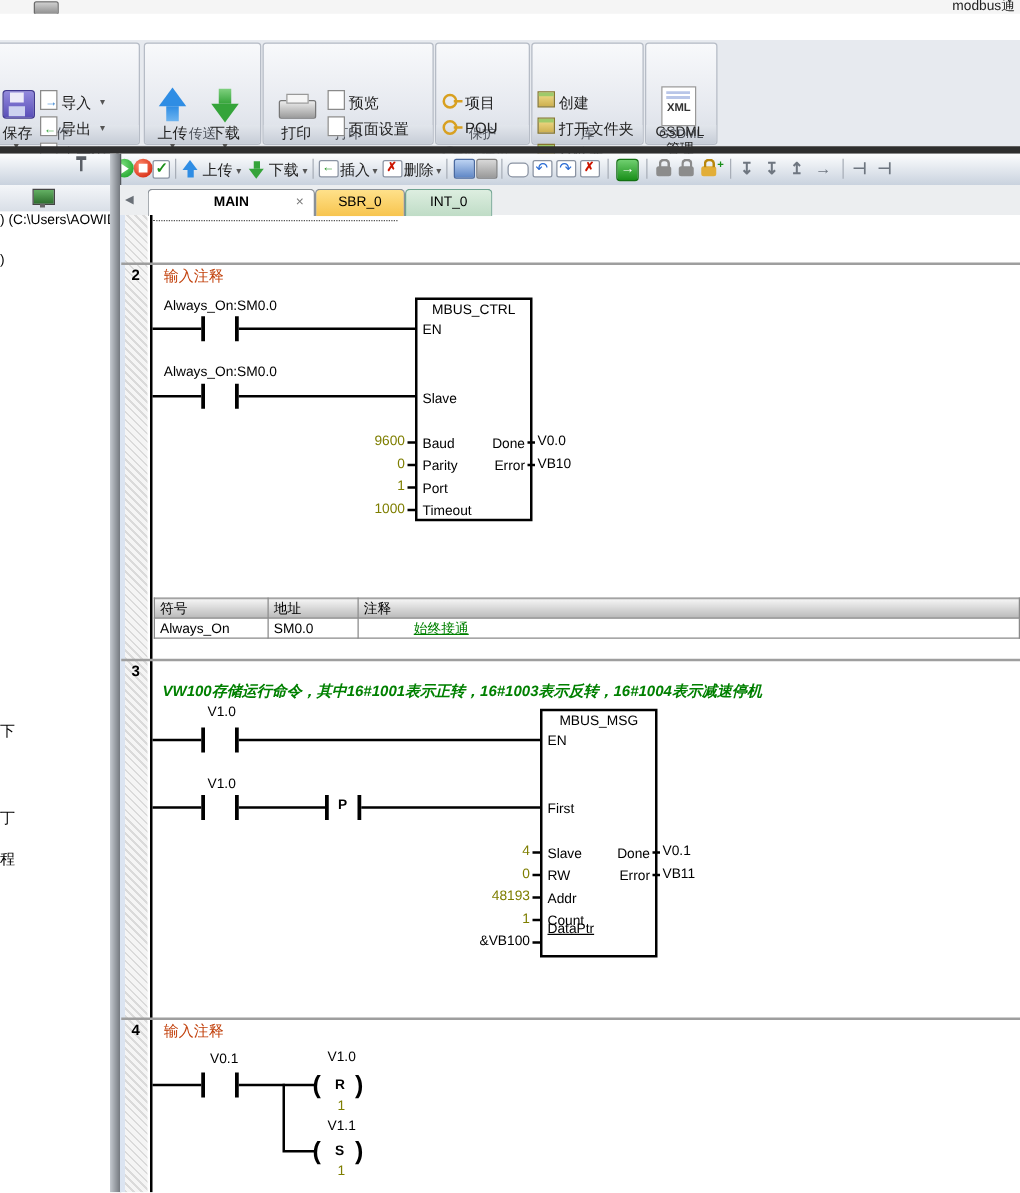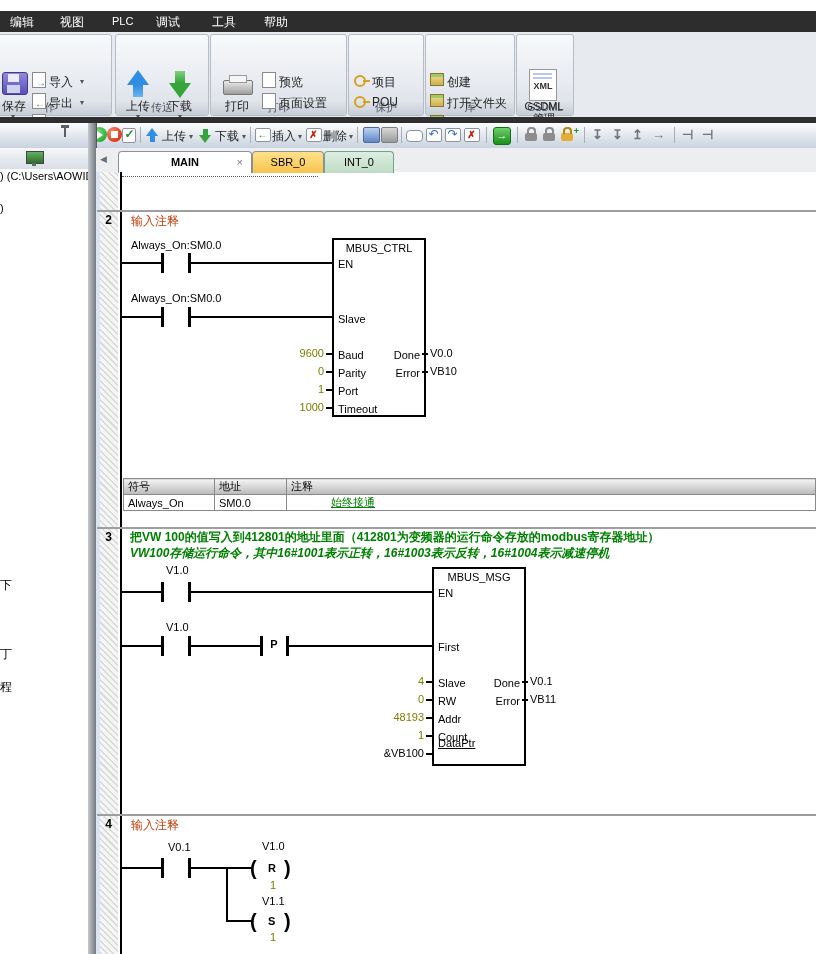--- a/index.html
+++ b/index.html
@@ -115,29 +115,25 @@
   .symtab{position:absolute;left:123px;top:478px;width:693px;border-collapse:collapse;table-layout:fixed;font-size:11px;}
   .symtab th{height:15px;font-weight:normal;text-align:left;padding:0 4px;border:1px solid #8a8a8a;
      background:linear-gradient(#f4f4f4,#b9b9b9);}
   .symtab td{height:15px;padding:0 4px;border:1px solid #8a8a8a;background:#fff;}
 </style>
 </head>
 <body>
 
 <div id="screen">
 
-
-  <div id="menubar">
-    <span class="mitem" style="left:10px;">编辑</span>
-    <span class="mitem" style="left:60px;">视图</span>
-    <span class="mitem" style="left:112px;font-size:11px;top:4px;">PLC</span>
-    <span class="mitem" style="left:156px;">调试</span>
-    <span class="mitem" style="left:212px;">工具</span>
-    <span class="mitem" style="left:264px;">帮助</span>
-  </div>
+  <div id="titlebar">
+    <div class="appico"></div>
+    <span class="ab" style="right:4px;top:-3px;font-size:11px;color:#222;">modbus通</span>
+  </div>
+
 
   <div id="ribbon">
 
     <div class="rgroup" style="left:-12px;width:122px;">
       <div class="rglabel">作</div>
     </div>
     <div class="floppy" style="left:2px;top:40px;"></div>
     <span class="rbig" style="left:0px;top:66px;width:28px;">保存</span>
     <span class="dd" style="left:11px;top:80px;">▾</span>
     <div class="pagei" style="left:32px;top:40px;"></div>
@@ -356,21 +352,20 @@
         <tr>
       <td>Always_On</td>
       <td>SM0.0</td>
       <td class="grn" style="text-decoration:underline;padding-left:44px;">始终接通</td>
     </tr>
       </tbody>
   </table>
 
   <div class="nsep" style="top:527px;"></div>
   <span class="netnum" style="top:530px;">3</span>
-  <span class="ab t12 grn" style="left:130px;top:529px;font-weight:bold;">把VW 100的值写入到412801的地址里面（412801为变频器的运行命令存放的modbus寄存器地址）</span>
   <span class="ab t12 grn" style="left:130px;top:545px;font-weight:bold;font-style:italic;">VW100存储运行命令，其中16#1001表示正转，16#1003表示反转，16#1004表示减速停机</span>
   <span class="ab t11" style="left:166px;top:564px;">V1.0</span>
   <div class="hl" style="left:122px;top:591px;width:39px;"></div>
   <div class="cb" style="left:161px;top:582px;"></div>
   <div class="cb" style="left:188px;top:582px;"></div>
   <div class="hl" style="left:191px;top:591px;width:241px;"></div>
   <span class="ab t11" style="left:166px;top:621px;">V1.0</span>
   <div class="hl" style="left:122px;top:645px;width:39px;"></div>
   <div class="cb" style="left:161px;top:636px;"></div>
   <div class="cb" style="left:188px;top:636px;"></div>

